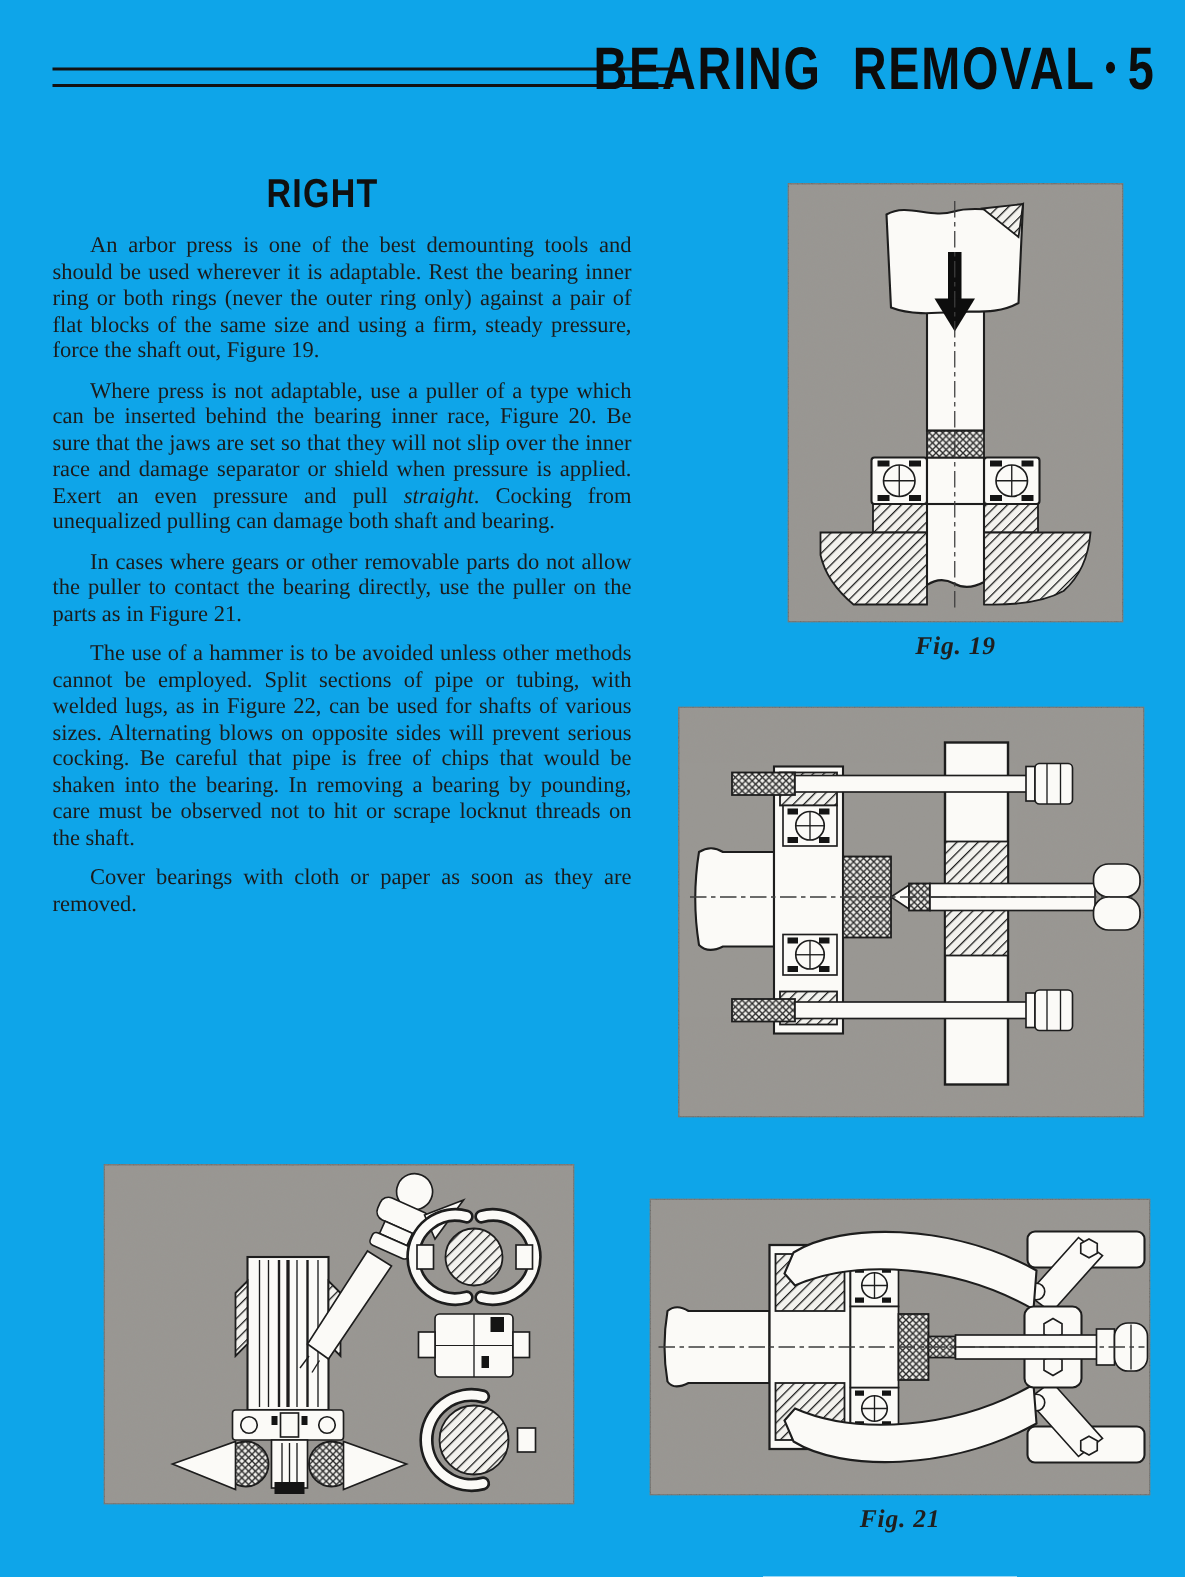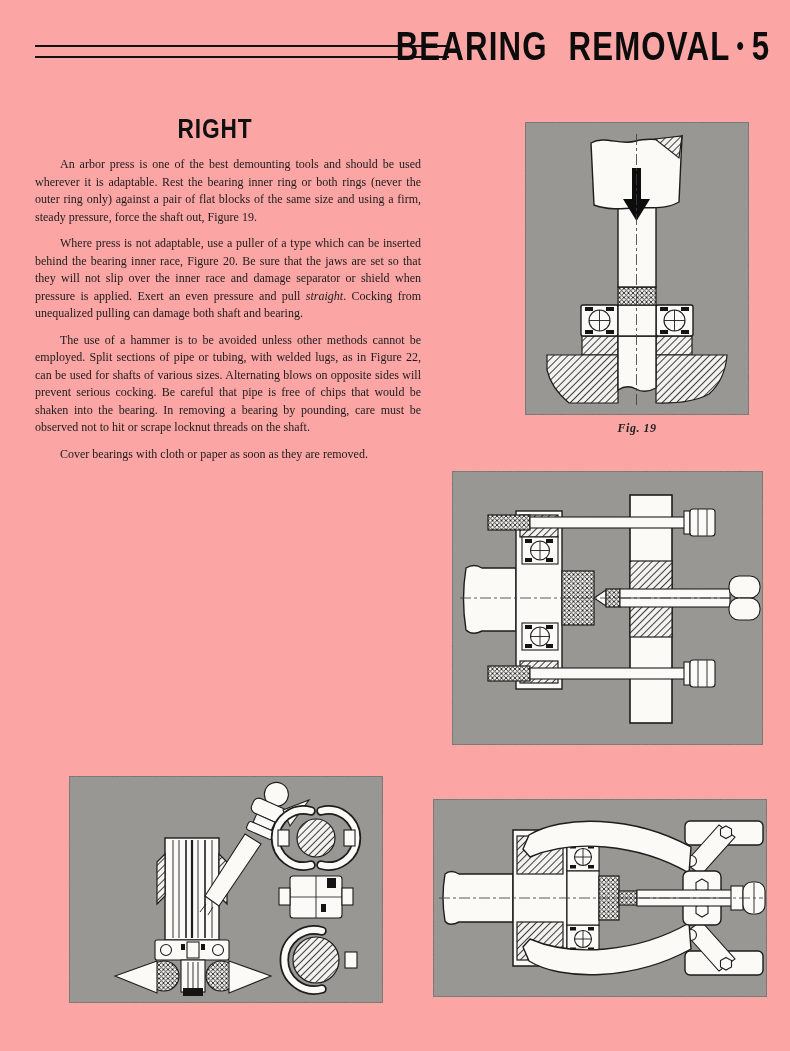--- a/index.html
+++ b/index.html
@@ -1,18 +1,18 @@
 <!DOCTYPE html>
 <html><head>
 <meta charset="utf-8">
 <style>
   html,body { margin:0; padding:0; background:#ffffff; }
   .page {
     position:relative; width:790px; height:1051px;
-    background:#fca5a5; overflow:hidden;
+    background:#0ea5e9; overflow:hidden;
     font-family:"Liberation Serif", serif; color:#1b1b1b;
   }
   
   .double-rule {
     position:absolute; left:35px; top:45px; width:414px; height:9px;
     border-top:2.5px solid #121212; border-bottom:2.5px solid #121212;
   }
   .title {
     position:absolute; top:24px; right:20px; margin:0;
     font-family:"Liberation Sans", sans-serif; font-weight:bold;
@@ -23,30 +23,30 @@
   
   .section-heading {
     position:absolute; left:35px; top:114px; width:360px; margin:0;
     text-align:center; font-family:"Liberation Sans", sans-serif; font-weight:bold;
     font-size:27px; letter-spacing:1px; color:#101010;
     transform:scaleX(0.84); transform-origin:50% 50%;
   }
   
   .textcol {
     position:absolute; left:35px; top:156px; width:386px;
-    font-size:12px; line-height:17.5px; text-align:justify;
+    font-size:15px; line-height:17.5px; text-align:justify;
   }
   .textcol p { margin:0 0 9px 0; text-indent:25px; }
   .textcol em { font-style:italic; }
   
   .fig { position:absolute; margin:0; }
   .fig svg { display:block; }
   .figcap {
     text-align:center; font-style:italic; font-weight:bold;
-    font-size:12px; letter-spacing:0.5px; margin-top:6px; color:#1f1f1f;
+    font-size:17px; letter-spacing:0.5px; margin-top:6px; color:#1f1f1f;
   }
   .fig19 { left:525px; top:122px; width:224px; }
   .fig20 { left:452px; top:471px; width:311px; }
   .fig21 { left:433px; top:799px; width:334px; }
   .fig22 { left:69px;  top:776px; width:314px; }
   
   .w   { fill:#fbfaf7; stroke:#1d1d1d; stroke-width:1.4; }
   .w2  { fill:#fbfaf7; stroke:#1d1d1d; stroke-width:1.1; }
   .hs  { stroke:#1d1d1d; stroke-width:1.2; }           
   .ln  { stroke:#1d1d1d; stroke-width:0.9; fill:none; }
@@ -63,20 +63,21 @@
 <div class="page">
 
   <div class="double-rule"></div>
   <h1 class="title"><span>BEARING REMOVAL</span><span class="bullet">•</span><span>5</span></h1>
 
   <h2 class="section-heading">RIGHT</h2>
 
   <div class="textcol">
     <p><span>An arbor press is one of the best demounting tools and should be used wherever it is adaptable. Rest the bearing inner ring or both rings (never the outer ring only) against a pair of flat blocks of the same size and using a firm, steady pressure, force the shaft out, Figure 19.</span></p>
     <p><span>Where press is not adaptable, use a puller of a type which can be inserted behind the bearing inner race, Figure 20. Be sure that the jaws are set so that they will not slip over the inner race and damage separator or shield when pressure is applied. Exert an even pressure and pull </span><em>straight</em><span>. Cocking from unequalized pulling can damage both shaft and bearing.</span></p>
+    <p><span>In cases where gears or other removable parts do not allow the puller to contact the bearing directly, use the puller on the parts as in Figure 21.</span></p>
     <p><span>The use of a hammer is to be avoided unless other methods cannot be employed. Split sections of pipe or tubing, with welded lugs, as in Figure 22, can be used for shafts of various sizes. Alternating blows on opposite sides will prevent serious cocking. Be careful that pipe is free of chips that would be shaken into the bearing. In removing a bearing by pounding, care must be observed not to hit or scrape locknut threads on the shaft.</span></p>
     <p><span>Cover bearings with cloth or paper as soon as they are removed.</span></p>
   </div>
 
   <figure class="fig fig19">
     <svg width="224" height="293" viewBox="0 0 224 293">
       <defs>
         <pattern id="h19" patternUnits="userSpaceOnUse" width="5" height="5" patternTransform="rotate(45)">
             <rect width="5" height="5" fill="#f3f2ee"></rect>
             <line x1="0" y1="0" x2="0" y2="5" stroke="#1c1c1c" stroke-width="1.7"></line>
@@ -264,20 +265,21 @@
       <polygon class="w2" points="269,104 275,107.5 275,114.5 269,118 263,114.5 263,107.5"></polygon>
 
       <rect class="hs" x="186" y="92" width="18" height="14" fill="url(#x21)"></rect>
       <rect class="w2" x="204" y="91" width="96" height="16"></rect>
       <line class="ln" x1="204" y1="99" x2="300" y2="99"></line>
       <rect class="w2" x="298" y="87" width="12" height="24"></rect>
       <rect class="w2" x="310" y="83" width="22" height="32" rx="9"></rect>
       <line class="ln" x1="321" y1="84" x2="321" y2="114"></line>
       <line class="cl" x1="6" y1="99" x2="330" y2="99"></line>
     </svg>
+    <figcaption class="figcap">Fig. 21</figcaption>
   </figure>
 
   <figure class="fig fig22">
     <svg width="314" height="227" viewBox="0 0 314 227">
       <defs>
         <pattern id="h22" patternUnits="userSpaceOnUse" width="5" height="5" patternTransform="rotate(45)">
             <rect width="5" height="5" fill="#f3f2ee"></rect>
             <line x1="0" y1="0" x2="0" y2="5" stroke="#1c1c1c" stroke-width="1.7"></line>
           </pattern>
         <pattern id="x22" patternUnits="userSpaceOnUse" width="4.5" height="4.5">

